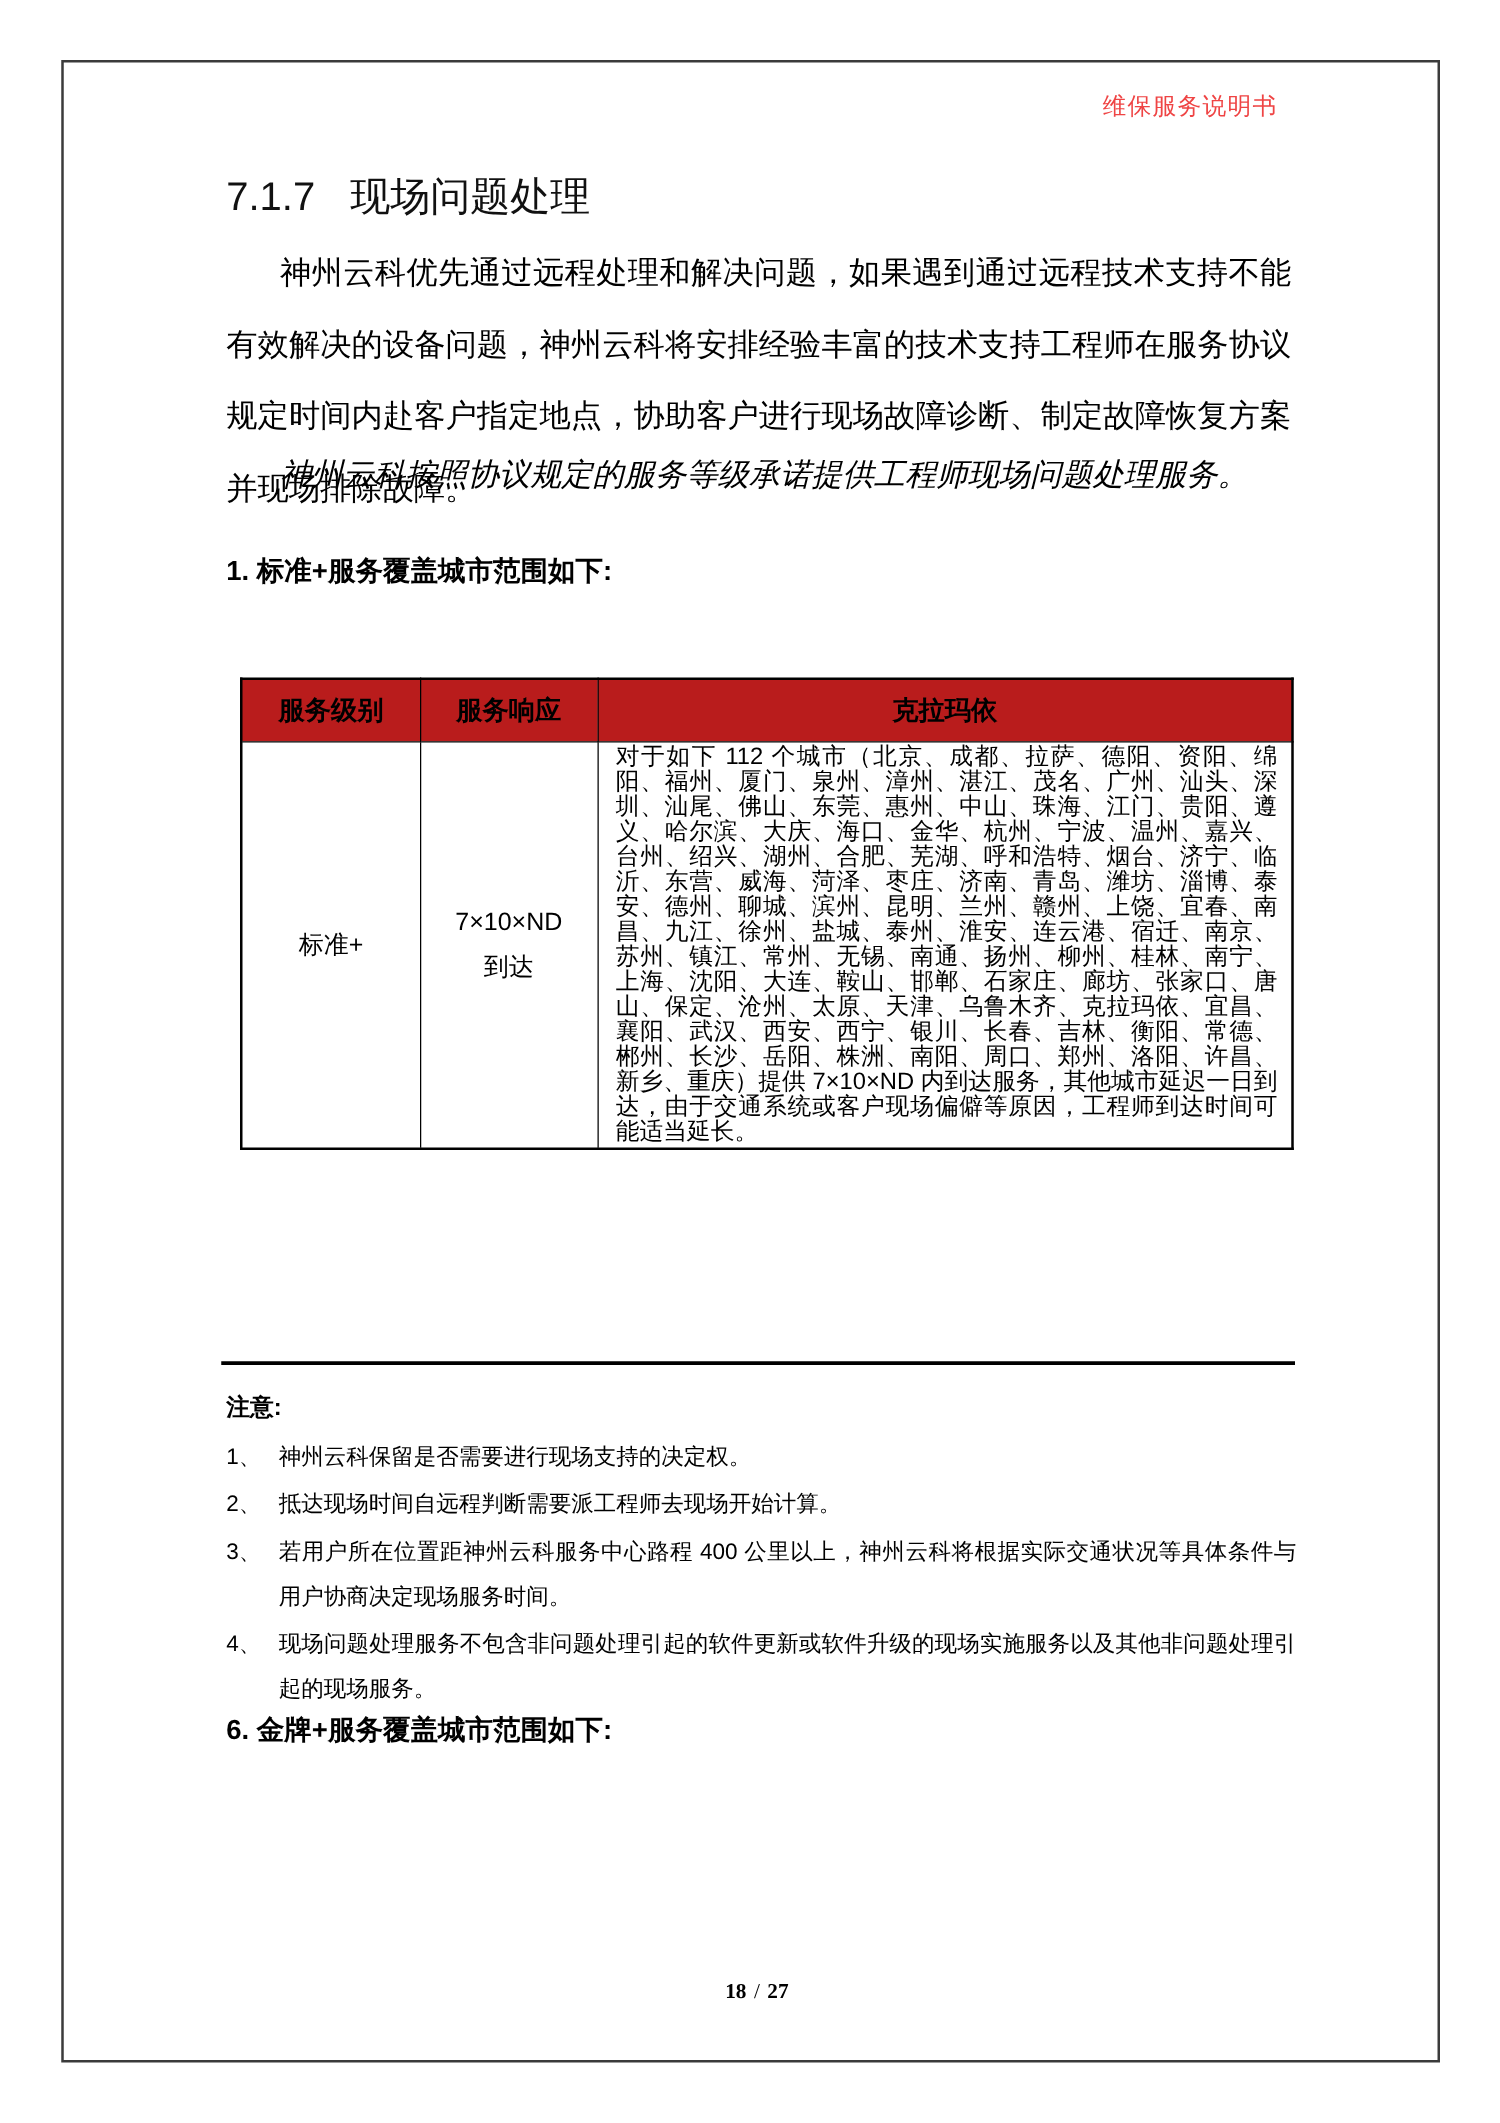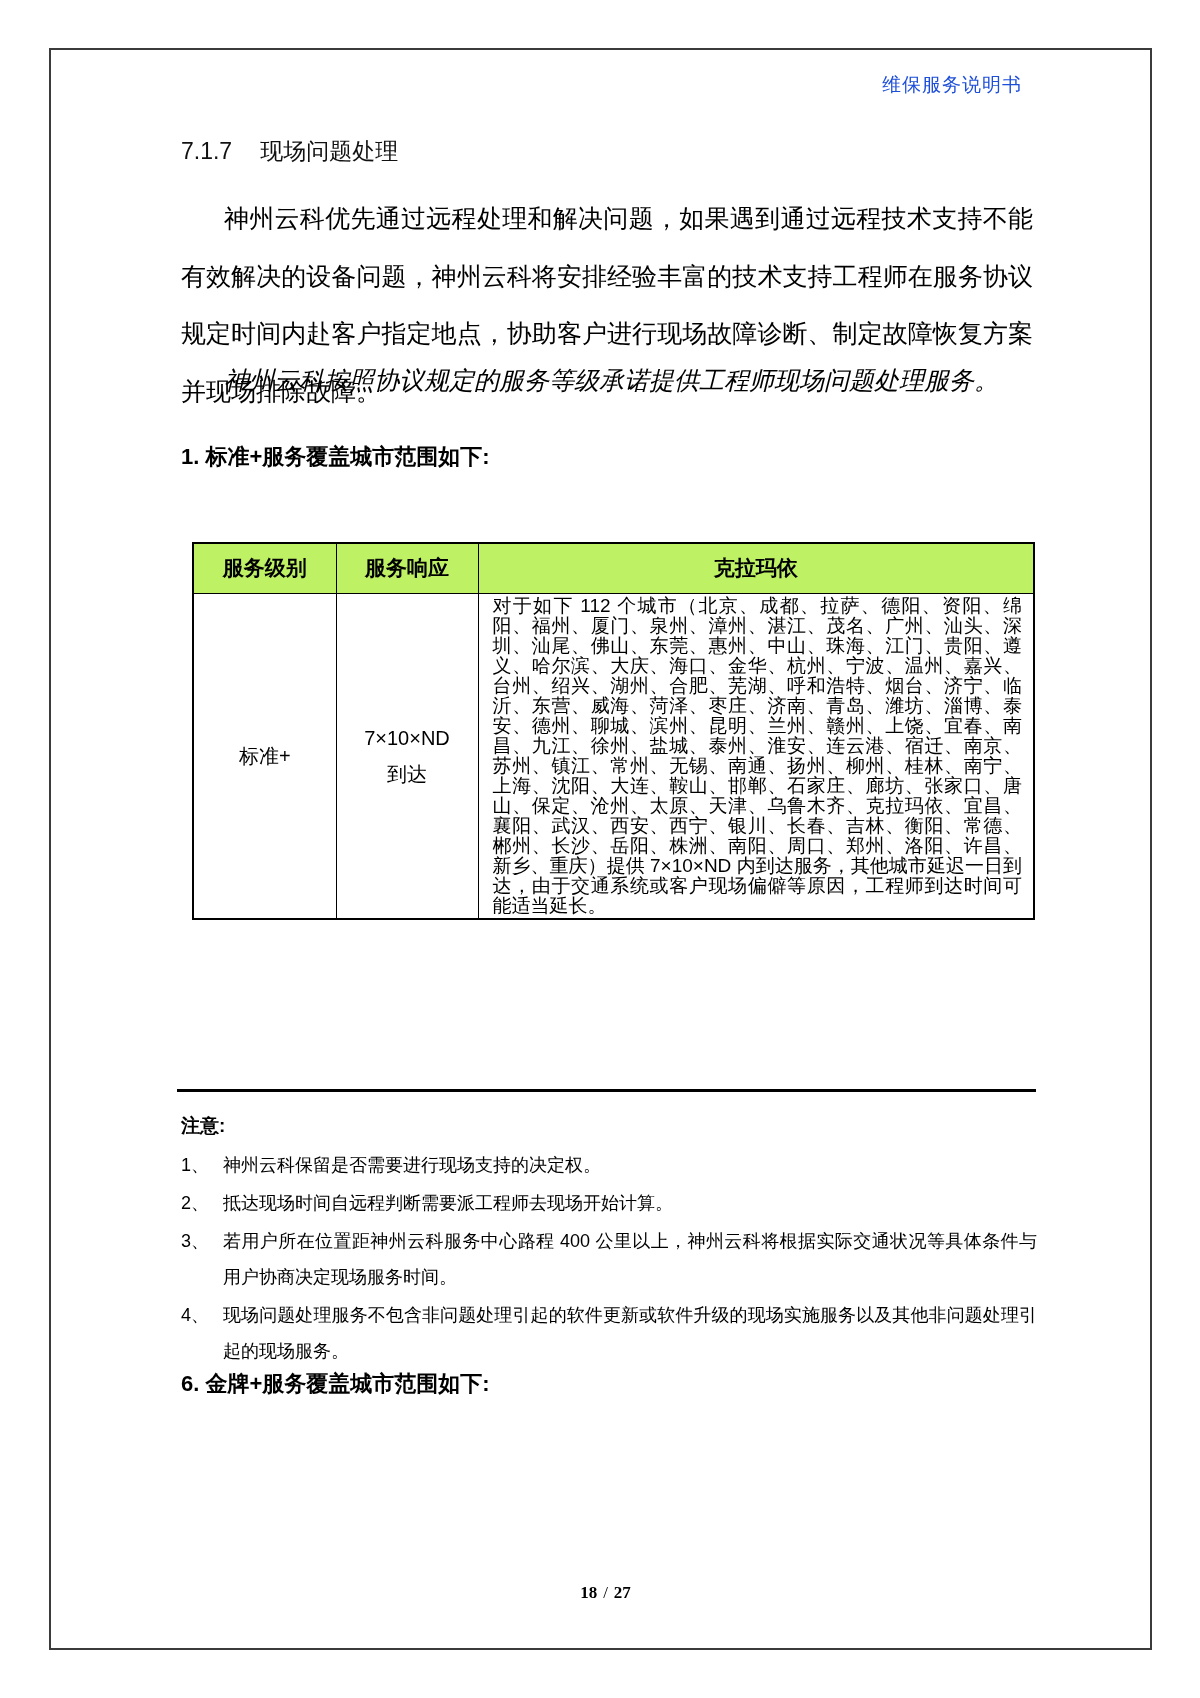--- a/index.html
+++ b/index.html
@@ -11,25 +11,25 @@
     overflow:hidden;
   }
   .page-border {
     position:absolute; left:49px; top:48px; width:1103px; height:1602px;
     border:2px solid #3b3b3b;
   }
   .doc-header {
     position:absolute; top:72px; left:181px; width:849px;
     text-align:right; padding-right:8px;
     font-family:"Liberation Serif","DejaVu Serif",serif;
-    font-size:19px; color:#1d4ed8; letter-spacing:1px;
+    font-size:19px; color:#ef4444; letter-spacing:1px;
   }
   .section-heading {
     position:absolute; top:136px; left:181px;
-    font-size:23px; font-weight:400; color:#111;
+    font-size:32px; font-weight:400; color:#111;
   }
   .section-heading .sec-num { display:inline-block; margin-right:28px; }
   .para {
     position:absolute; left:181px; width:852px;
     font-size:25px; line-height:57.5px;
     text-align:justify; text-justify:inter-character;
     text-indent:43px;
   }
   .para-1 { top:190px; }
   .para-2 { top:352px;font-style:italic; }
@@ -42,21 +42,21 @@
   .svc-table {
     position:absolute; left:192px; top:542px;
     width:841px; border-collapse:collapse; table-layout:fixed;
     border:2px solid #000;
   }
   .svc-table th, .svc-table td { border:1px solid #000; }
   .col-1 { width:143px; }
   .col-2 { width:142px; }
   .col-3 { width:556px; }
   .svc-table thead th {
-    height:50px; background:#bef264;
+    height:50px; background:#b91c1c;
     font-size:21px; font-weight:bold; text-align:center; vertical-align:middle;
   }
   .svc-table td.center-cell {
     text-align:center; vertical-align:middle; font-size:20px; line-height:36px;
   }
   .svc-table td.cities-cell {
     vertical-align:top; padding:2px 11px 2px 14px;
     font-size:19px; line-height:20px;
     text-align:justify; text-justify:inter-character;
   }

